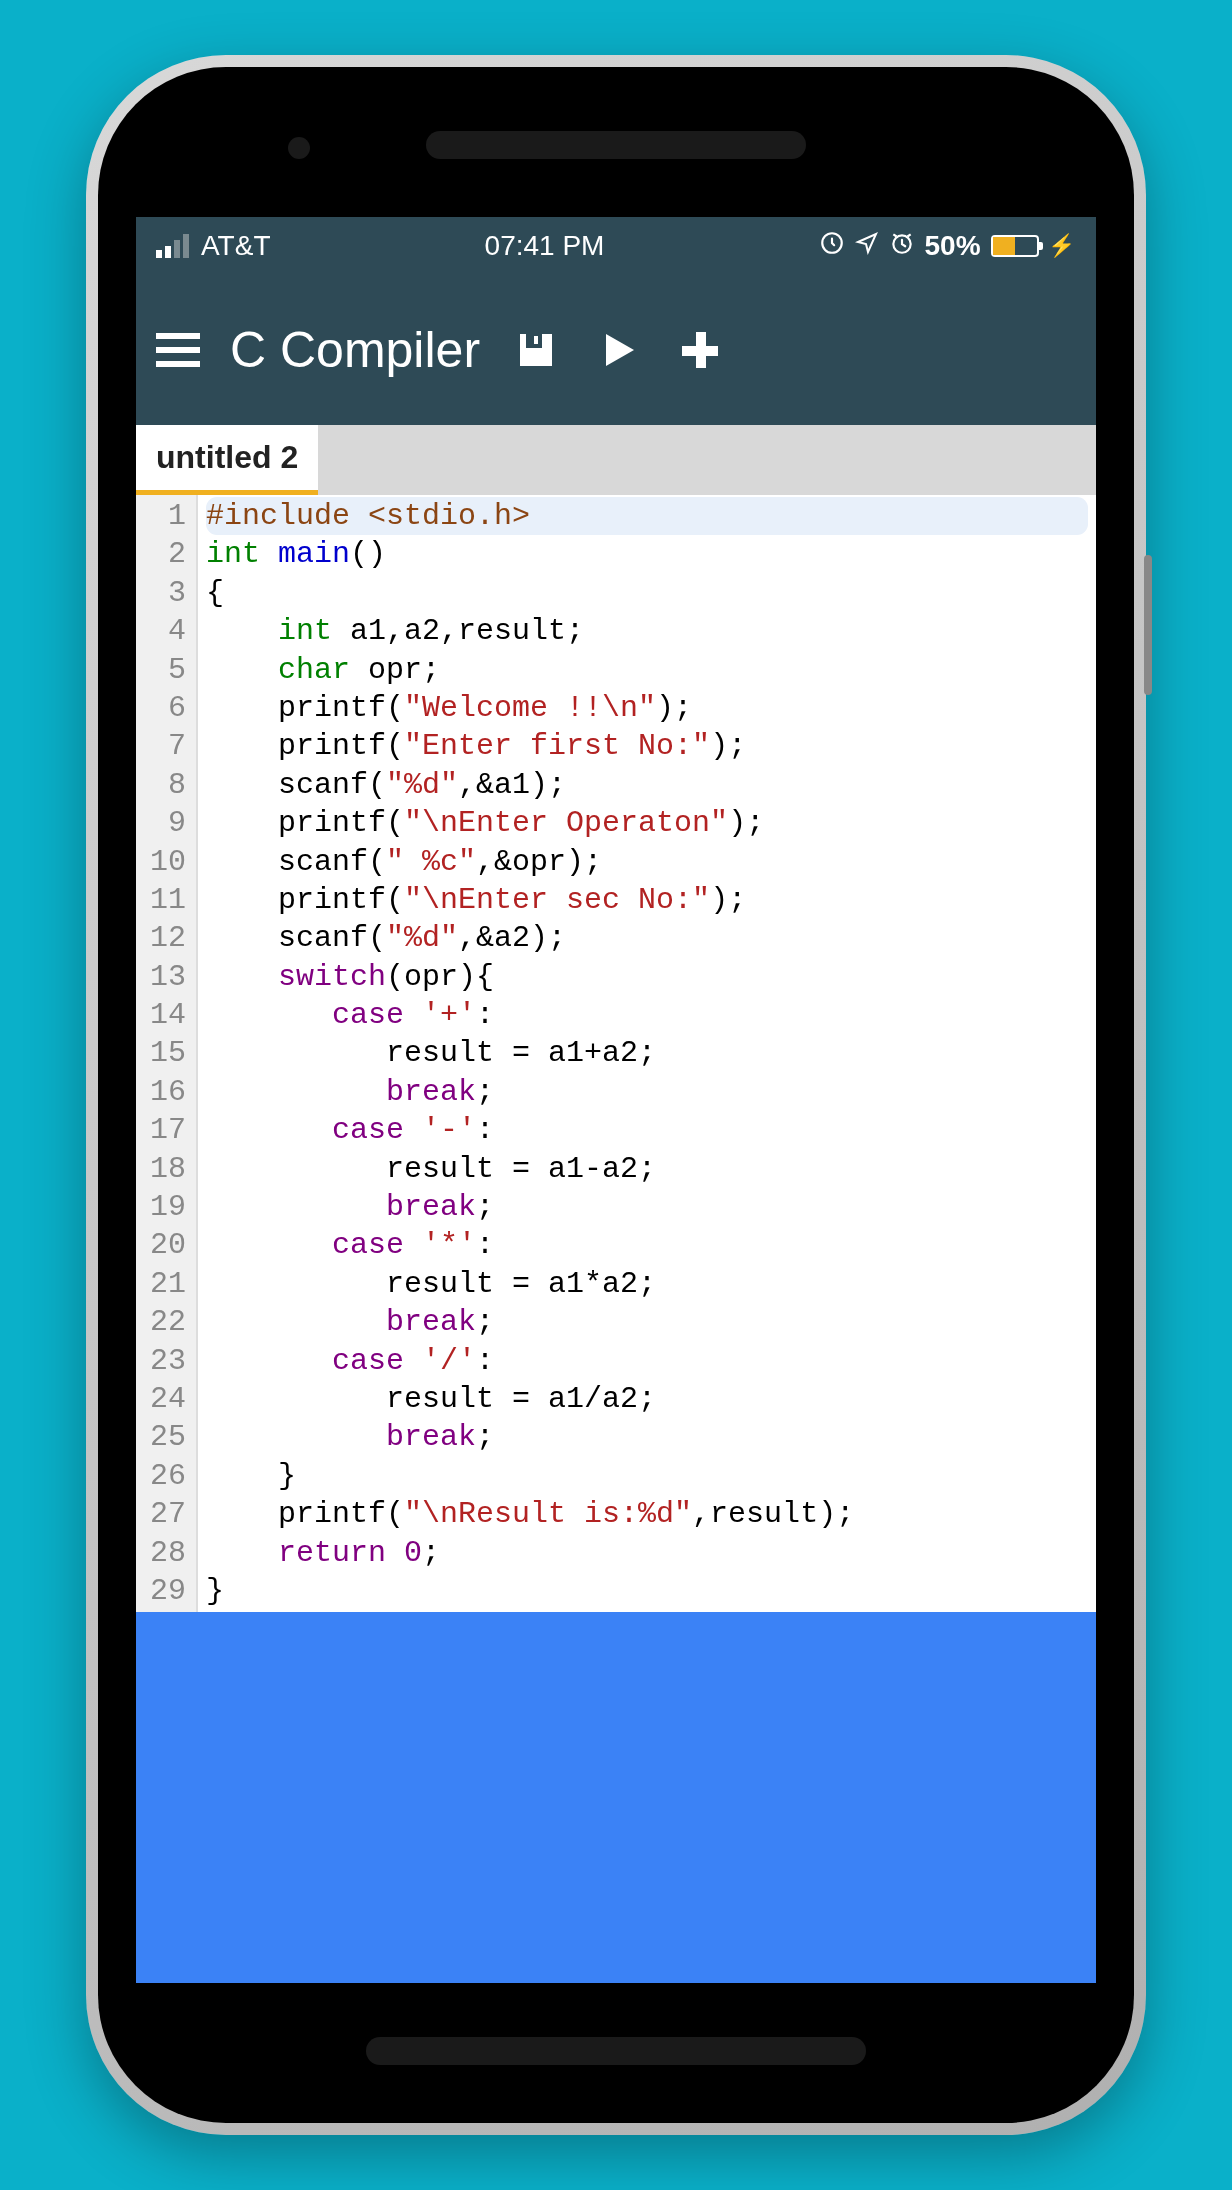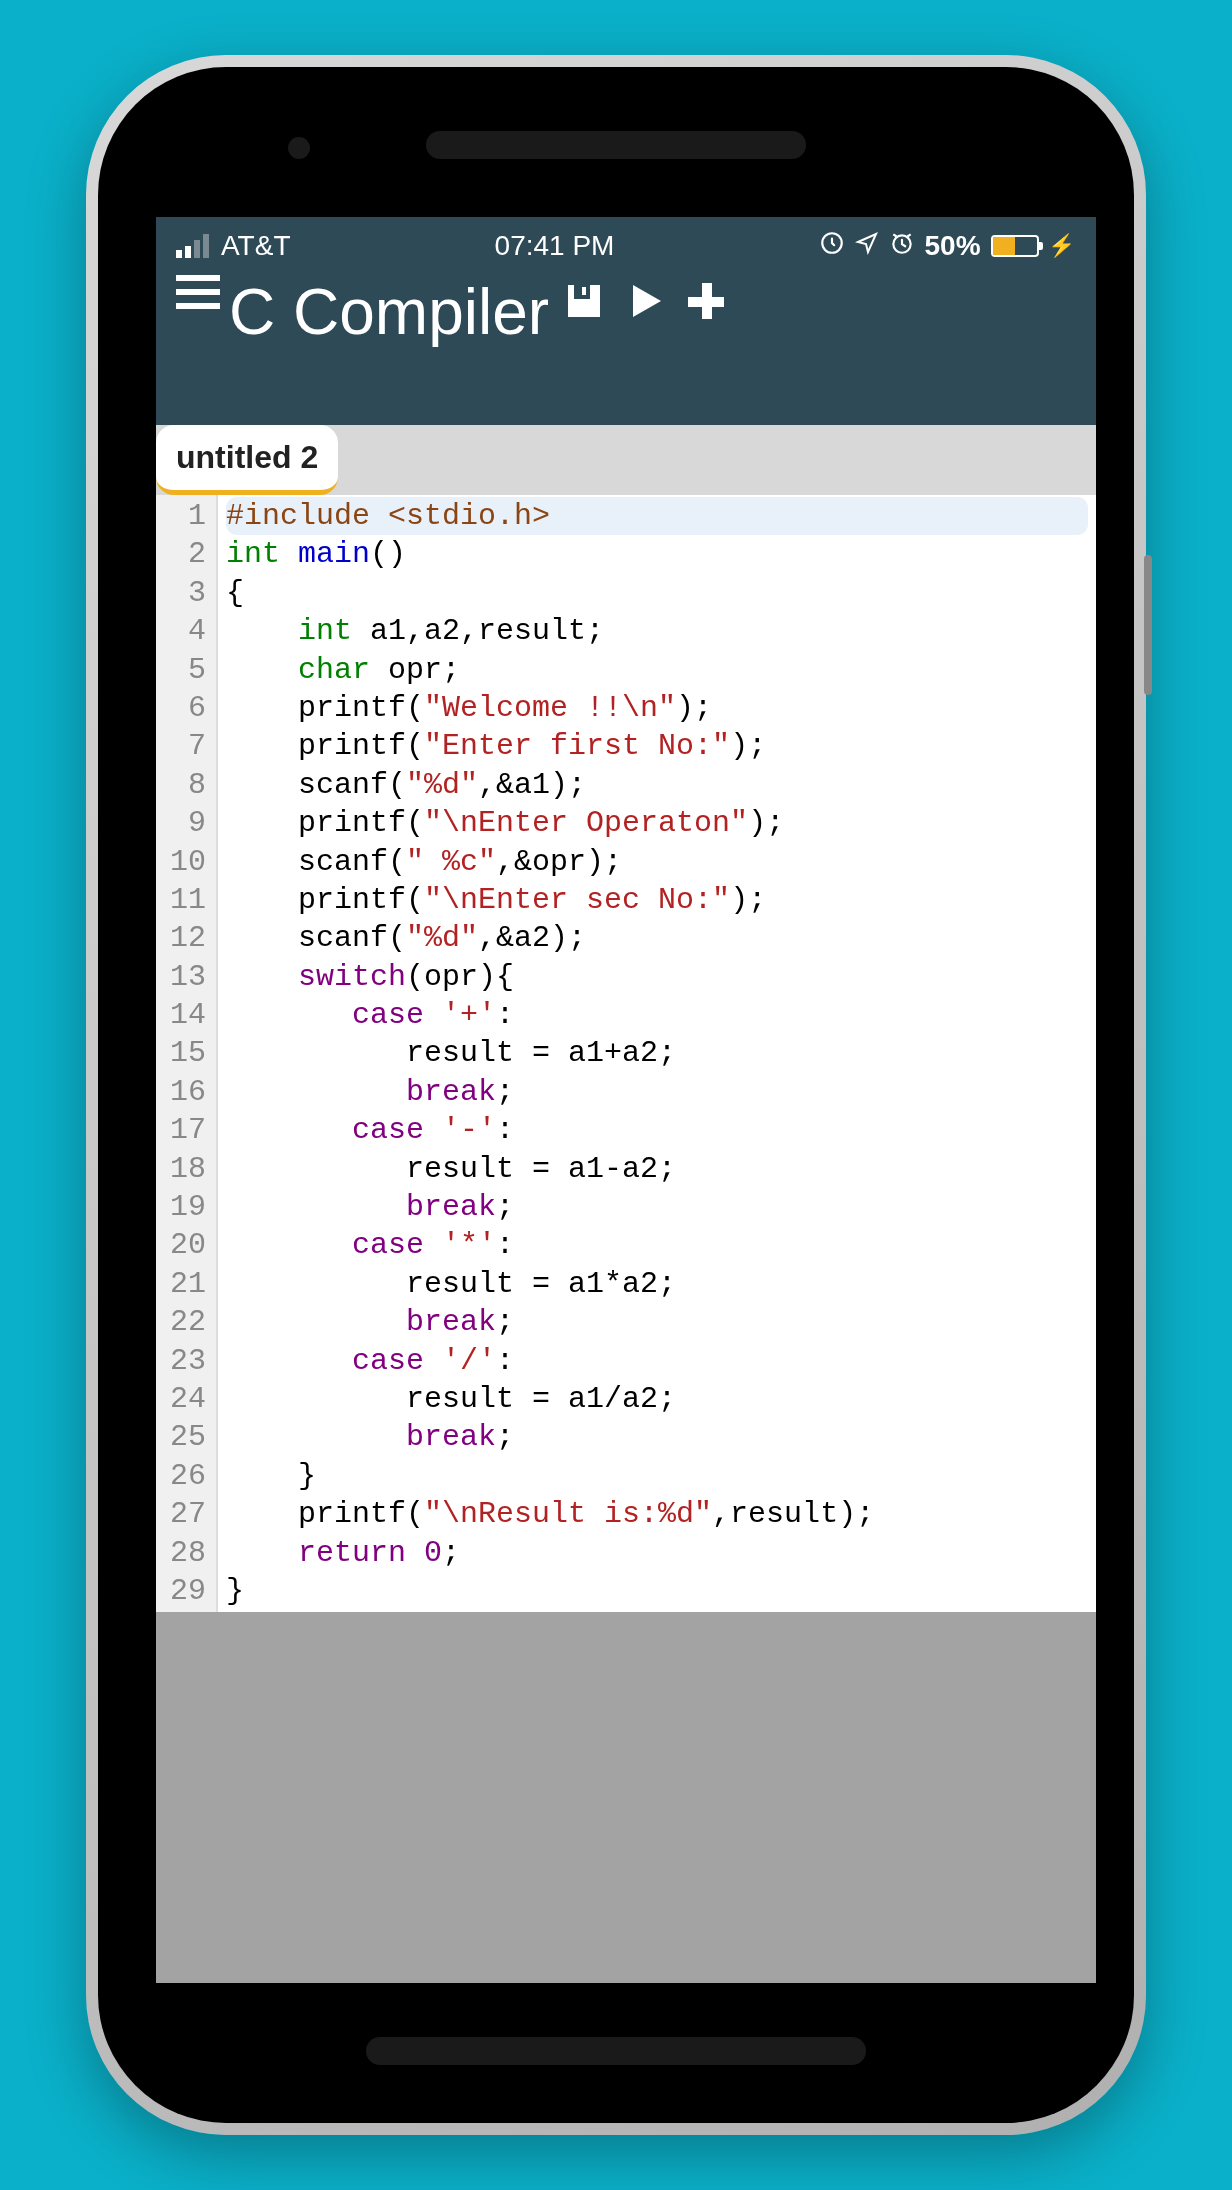--- a/index.html
+++ b/index.html
@@ -66,23 +66,22 @@
   background: #888;
   border-radius: 4px;
 }
 .side-btn-1 { top: 500px; }
 .screen {
   position: absolute;
   top: 150px;
   left: 38px;
   right: 38px;
   bottom: 140px;
-  background: #a3a3a3;
+  background: #3b82f6;
   overflow: hidden;
-  margin-left: 20px;
 }
 .status-bar {
   background: #2e4a56;
   color: #fff;
   height: 58px;
   display: flex;
   align-items: center;
   justify-content: space-between;
   padding: 0 20px;
   font-size: 28px;
@@ -118,44 +117,43 @@
 .battery-fill {
   width: 50%;
   height: 100%;
   background: #f0b020;
 }
 .app-header {
   background: #2e4a56;
   color: #fff;
   height: 150px;
   display: flex;
-  align-items: flex-start;
-  gap: 9px;
+  align-items: center;
+  gap: 30px;
   padding: 0 20px;
-  font-size: 64px;
+  font-size: 50px;
 }
 .hamburger { display: flex; flex-direction: column; gap: 8px; }
 .hamburger span { width: 44px; height: 6px; background: #fff; }
 .app-title { font-weight: 400; flex-shrink: 0; }
 .icon-btn { width: 52px; height: 52px; display: flex; align-items: center; justify-content: center; }
 .tab-row {
   background: #d8d8d8;
   height: 70px;
   display: flex;
 }
 .tab {
   background: #fff;
   padding: 0 20px;
   display: flex;
   align-items: center;
   font-size: 32px;
   font-weight: 700;
   color: #222;
   border-bottom: 5px solid #f0b020;
-  border-radius: 18px;
 }
 .editor {
   background: #fff;
   font-family: "Courier New", monospace;
   font-size: 30px;
   line-height: 1.28;
   display: flex;
 }
 .gutter {
   background: #f0f0f0;

